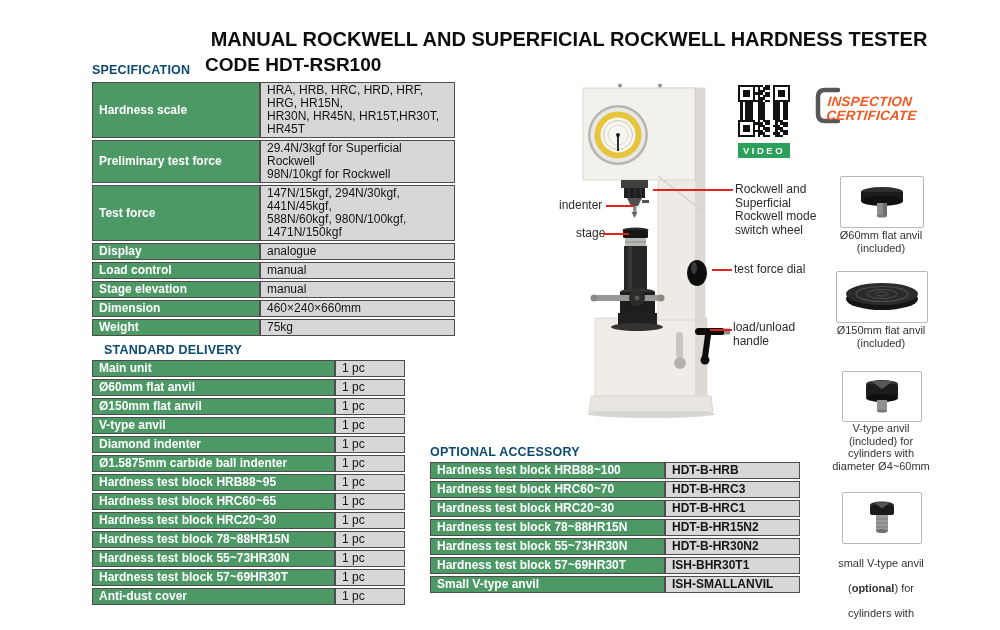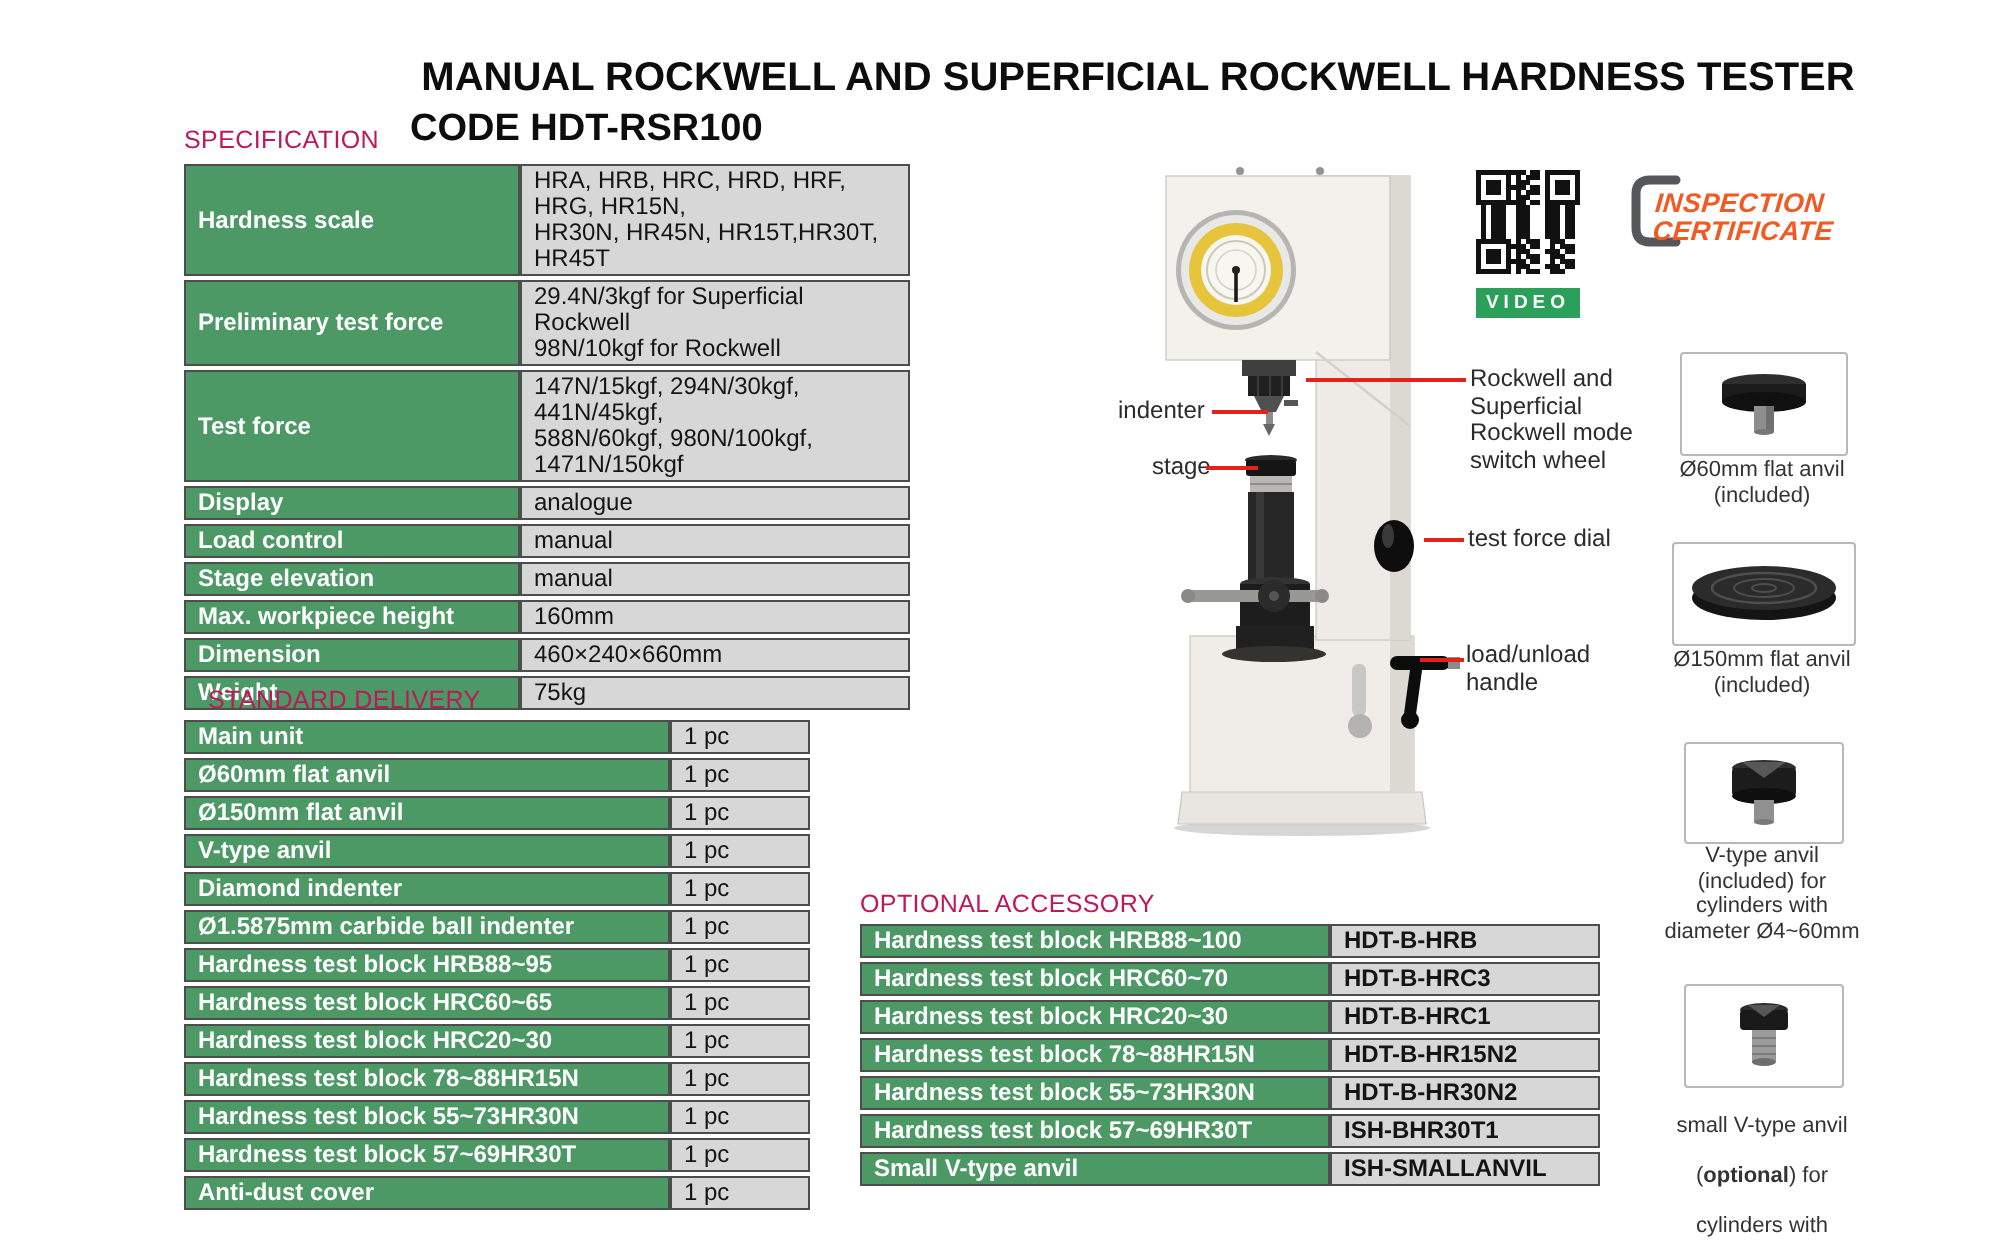--- a/index.html
+++ b/index.html
@@ -5,21 +5,21 @@
   :root{ --green:#4c9966; --vgreen:#2aa05a; --orange:#f15a22; --red:#e3221c; }
   html,body{margin:0;padding:0}
   body{width:1000px;height:630px;position:relative;background:#ffffff;overflow:hidden;
        font-family:"Liberation Sans",sans-serif;color:#111}
   .abs{position:absolute}
   
   #title-wrap{position:absolute;left:205px;top:28px;width:728px}
   .t1{font-size:20px;font-weight:bold;text-align:center;color:#0d0d0d}
   .t2{font-size:19px;font-weight:bold;text-align:left;margin-top:3px;color:#0d0d0d}
   
-  .sec{position:absolute;font-size:12.5px;font-weight:normal;color:#be185d;letter-spacing:.2px}
+  .sec{position:absolute;font-size:12.5px;font-weight:bold;color:#0c4a6e;letter-spacing:.2px}
   
   .dt{position:absolute;border-collapse:separate;border-spacing:0 2px}
   .dt td{border:1px solid #4d4d4d;font-size:12px;line-height:13px;padding:1px 6px;vertical-align:middle}
   .dt td.lab{background:var(--green);color:#fff;font-weight:bold}
   .dt td.val{background:#d7d7d7;color:#141414;white-space:pre-line}
   .spec td.lab{width:154px}.spec td.val{width:181px}
   .sd td.lab{width:229px}.sd td.val{width:56px}
   .oa td.lab{width:221px}.oa td.val{width:121px;font-weight:bold}
   
   .mlabel{position:absolute;font-size:12px;color:#2b2b2b;line-height:13.5px;white-space:pre-line}
@@ -73,24 +73,20 @@
         <td class="lab">Display</td>
         <td class="val">analogue</td>
       </tr>
       <tr>
         <td class="lab">Load control</td>
         <td class="val">manual</td>
       </tr>
       <tr>
         <td class="lab">Stage elevation</td>
         <td class="val">manual</td>
-      </tr>
-      <tr>
-        <td class="lab">Max. workpiece height</td>
-        <td class="val">160mm</td>
       </tr>
       <tr>
         <td class="lab">Dimension</td>
         <td class="val">460×240×660mm</td>
       </tr>
       <tr>
         <td class="lab">Weight</td>
         <td class="val">75kg</td>
       </tr>
     </tbody>

